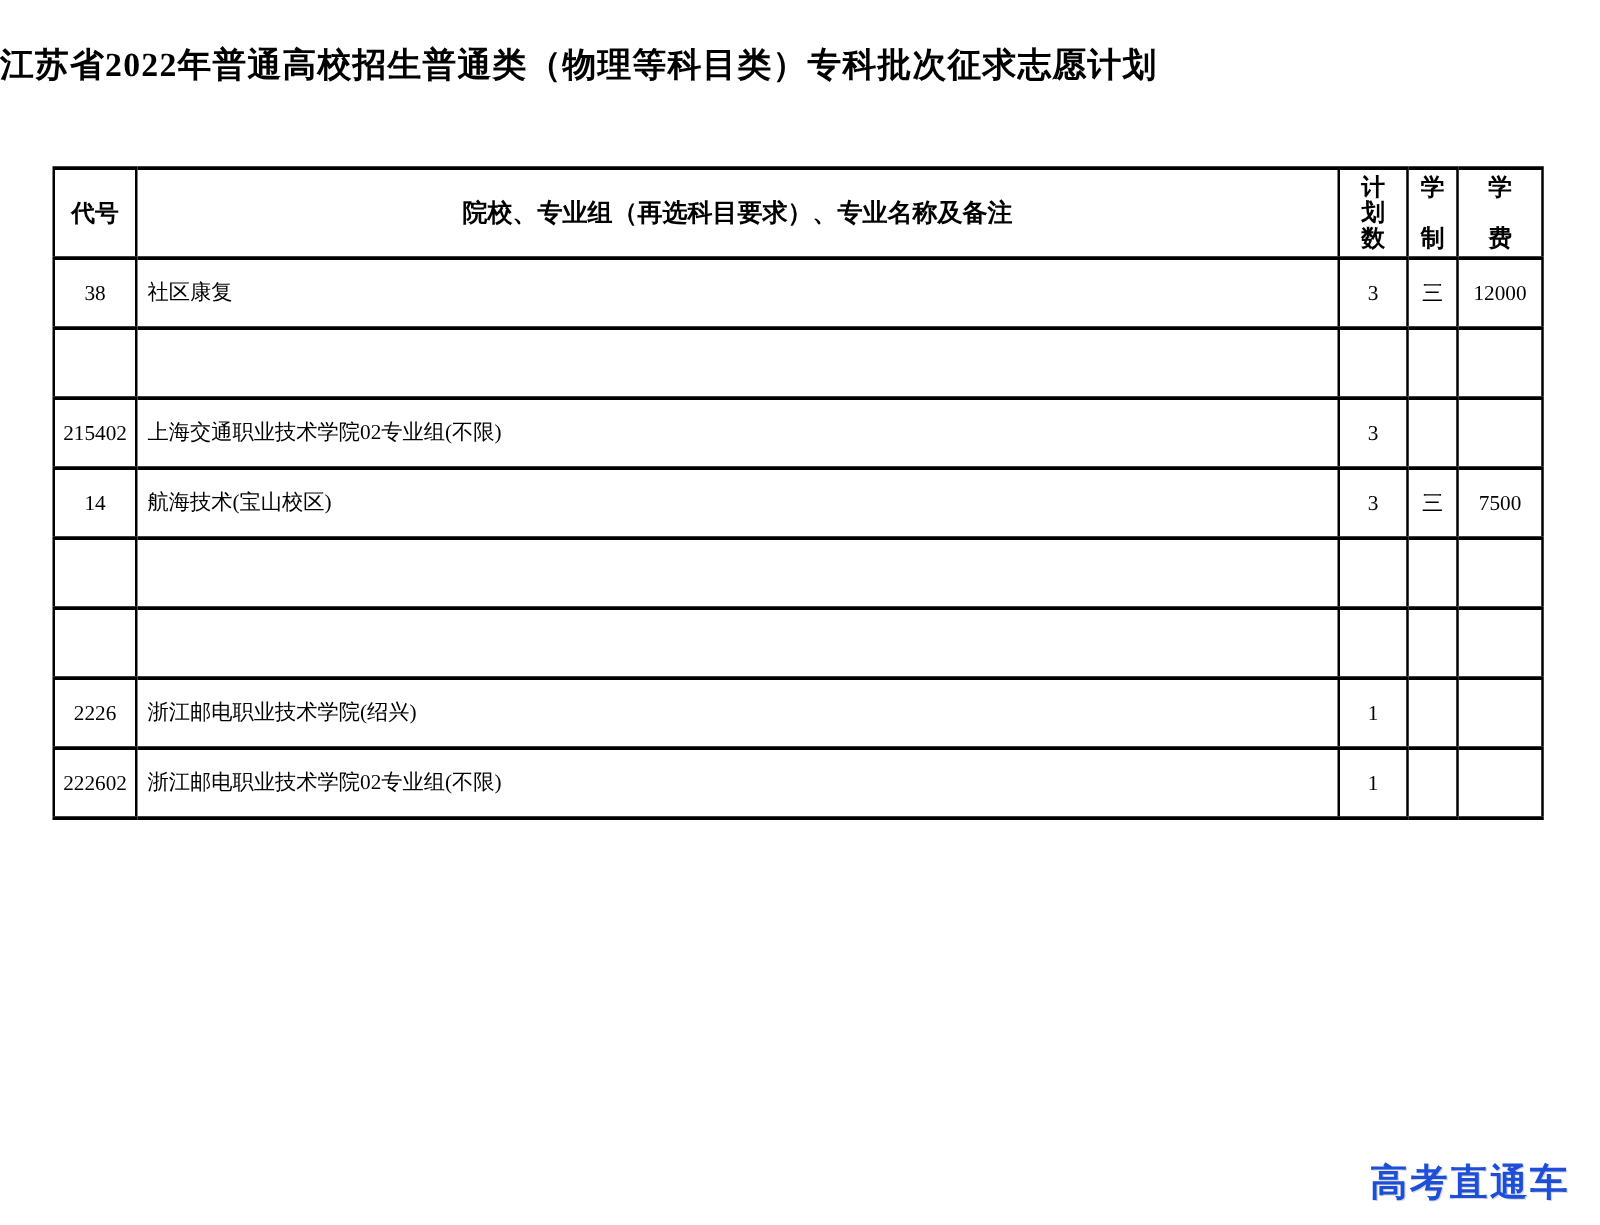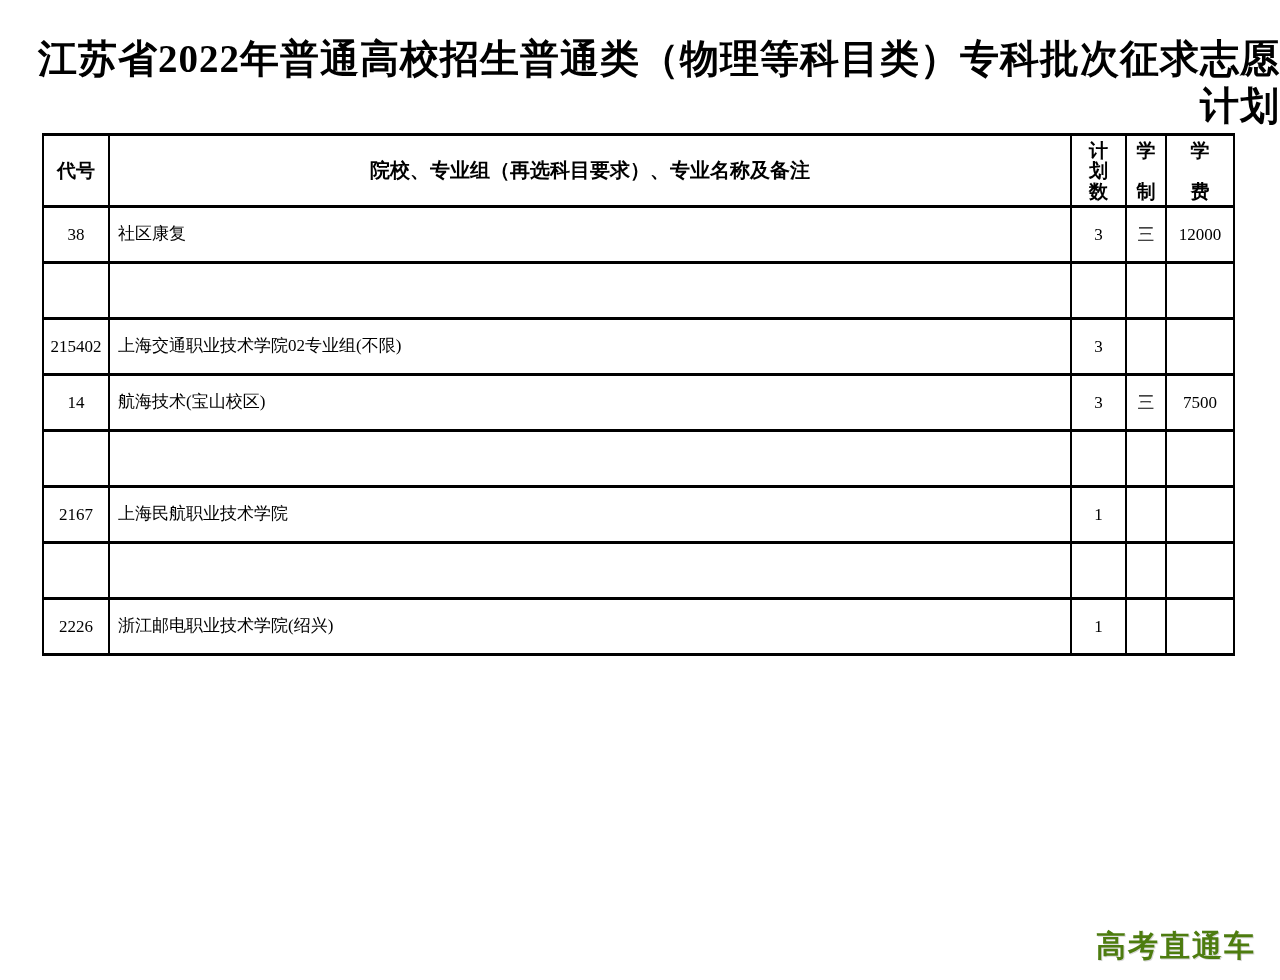--- a/index.html
+++ b/index.html
@@ -2,22 +2,22 @@
 <html><head>
 <meta charset="utf-8">
 <style>
   html,body{margin:0;padding:0;}
   body{
     width:1280px;height:980px;background:#ffffff;position:relative;
     font-family:"Liberation Serif","DejaVu Serif",serif;color:#000;
     overflow:hidden;
   }
   .page-title{
-    margin:0;padding-top:36px;text-align:right;
-    font-size:39px;font-weight:bold;letter-spacing:1px;line-height:1.2;
+    margin:0;padding-top:36px;text-align:left;
+    font-size:27px;font-weight:bold;letter-spacing:1px;line-height:1.2;
   }
   table.plan-table{
     position:absolute;left:42px;top:133px;width:1191px;
     border-collapse:collapse;table-layout:fixed;background:#fff;
   }
   .plan-table th,.plan-table td{
     border:2px solid #000;
     border-top-width:3px;border-bottom-width:3px;
     vertical-align:middle;overflow:hidden;
   }
@@ -32,21 +32,21 @@
   }
   td.c-code,td.c-plan,td.c-dur,td.c-tui{
     text-align:center;font-size:17px;
   }
   td.c-name{
     text-align:left;font-size:17px;padding:3px 8px;line-height:1.45;
   }
   td.c-name .note-line{font-size:17px;}
   .watermark{
     position:absolute;right:24px;top:926px;z-index:5;
-    font-size:30px;font-weight:bold;color:#4d7c0f;letter-spacing:2px;
+    font-size:30px;font-weight:bold;color:#1d4ed8;letter-spacing:2px;
     text-shadow:1px 1px 0 #d8d8d8;
   }
 </style>
 </head>
 <body>
 
 <h1 class="page-title">江苏省2022年普通高校招生普通类（物理等科目类）专科批次征求志愿计划</h1>
 
 <table class="plan-table">
   <colgroup>
@@ -126,45 +126,45 @@
     <td class="c-code"></td>
     <td class="c-name">
       <div></div>
       <div class="note-line"></div>
     </td>
     <td class="c-plan"></td>
     <td class="c-dur"></td>
     <td class="c-tui"></td>
   </tr>
       <tr>
-    <td class="c-code">2167</td>
-    <td class="c-name">
-      <div>上海民航职业技术学院</div>
-      <div class="note-line"></div>
-    </td>
-    <td class="c-plan">1</td>
-    <td class="c-dur"></td>
-    <td class="c-tui"></td>
-  </tr>
-      <tr>
     <td class="c-code"></td>
     <td class="c-name">
       <div></div>
       <div class="note-line"></div>
     </td>
     <td class="c-plan"></td>
     <td class="c-dur"></td>
     <td class="c-tui"></td>
   </tr>
       <tr>
     <td class="c-code">2226</td>
     <td class="c-name">
       <div>浙江邮电职业技术学院(绍兴)</div>
       <div class="note-line"></div>
     </td>
     <td class="c-plan">1</td>
     <td class="c-dur"></td>
     <td class="c-tui"></td>
   </tr>
+      <tr>
+    <td class="c-code">222602</td>
+    <td class="c-name">
+      <div>浙江邮电职业技术学院02专业组(不限)</div>
+      <div class="note-line"></div>
+    </td>
+    <td class="c-plan">1</td>
+    <td class="c-dur"></td>
+    <td class="c-tui"></td>
+  </tr>
     </tbody>
 </table>
 
 <div class="watermark">高考直通车</div>
 
 </body></html>

